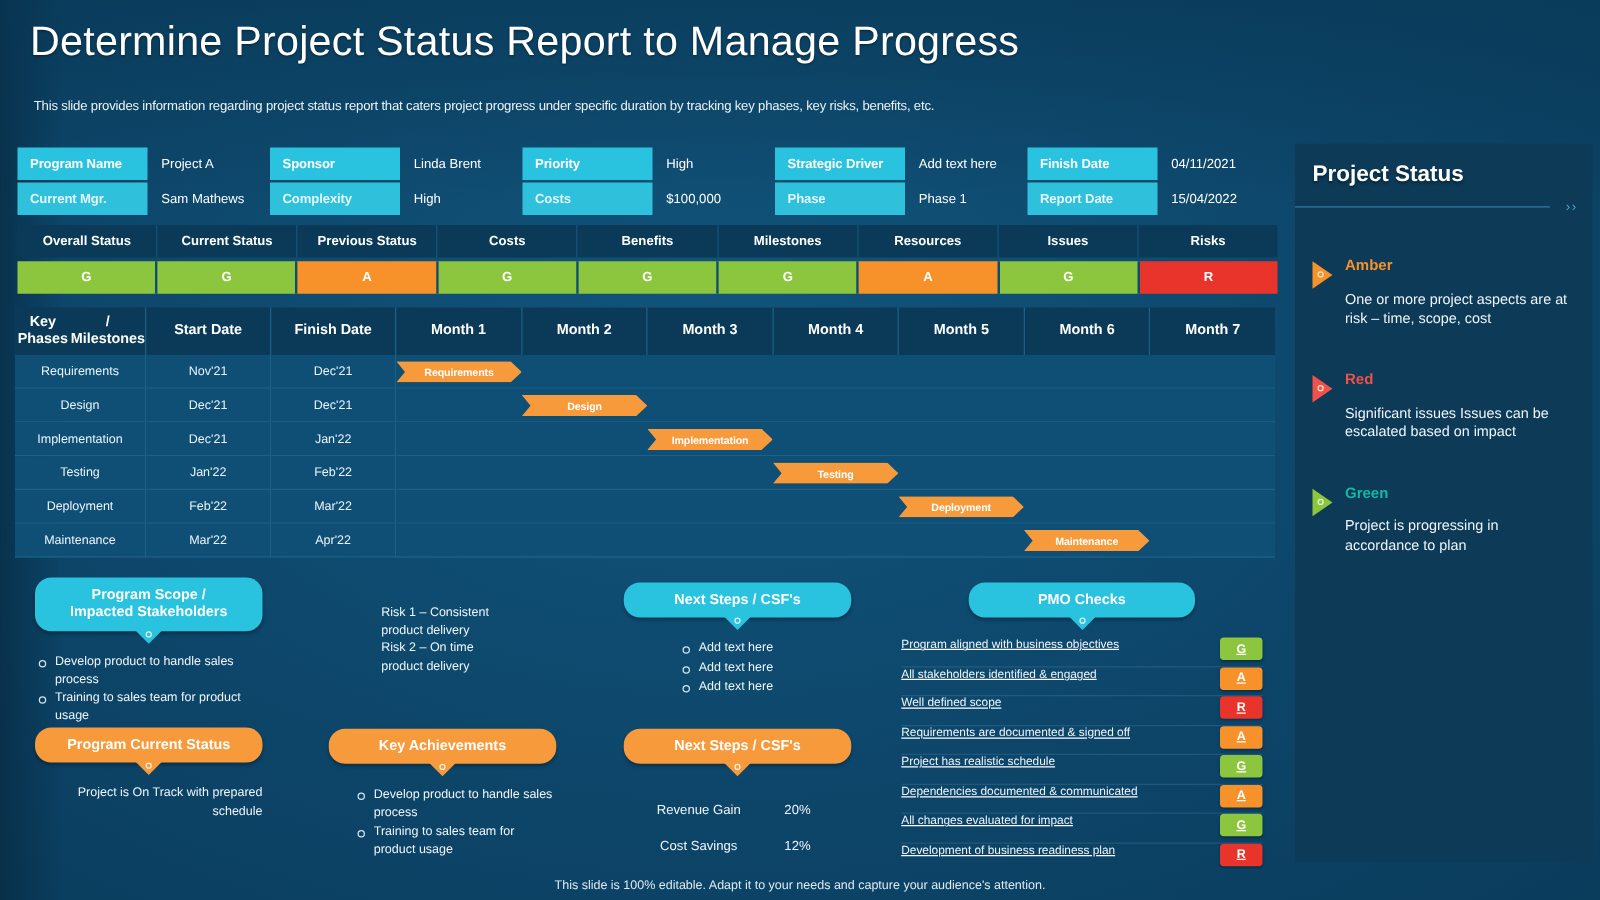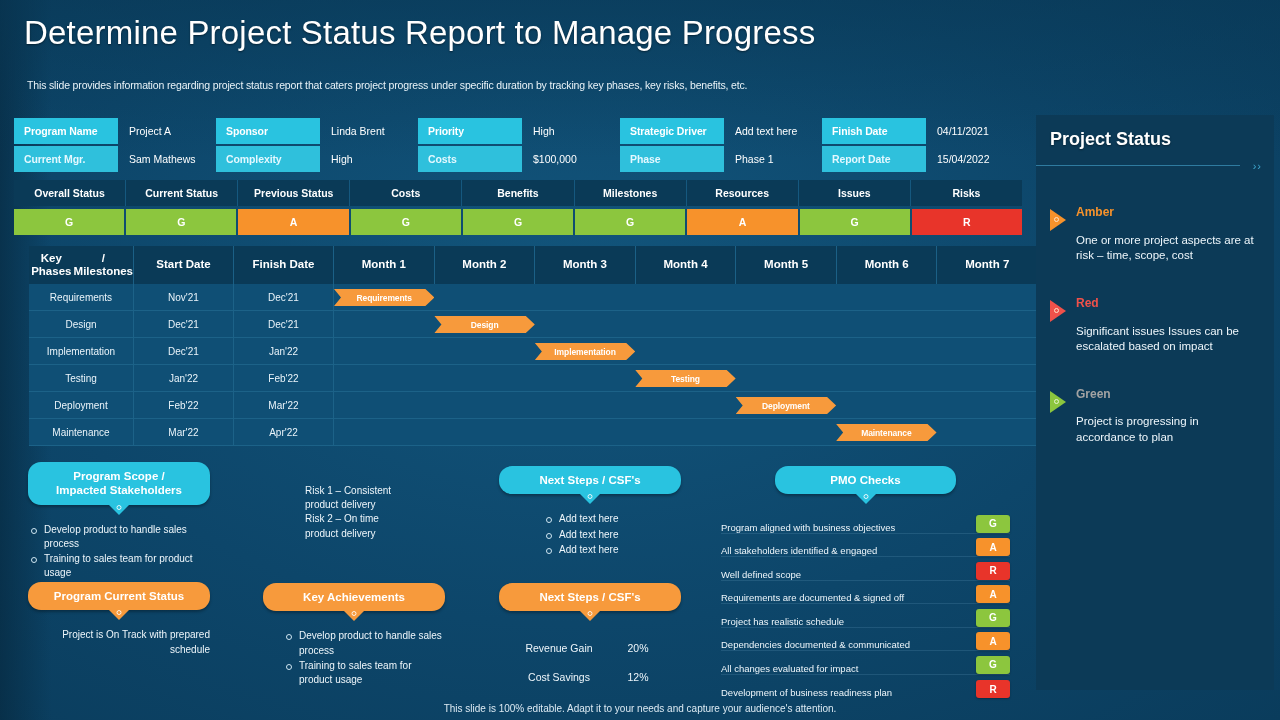--- a/index.html
+++ b/index.html
@@ -56,21 +56,21 @@
     flex:1; display:flex; align-items:center; justify-content:center;
     font-size:10.5px; font-weight:bold; color:#ffffff;
     border-right:2px solid #0f4d70;
   }
   .status-vals > div:last-child { border-right:none; }
   .rag-G { background:#8cc63e; }
   .rag-A { background:#f7922b; }
   .rag-R { background:#e8342a; }
 
   
-  .gantt { position:absolute; left:29px; top:246px; width:1008px; }
+  .gantt { position:absolute; left:12px; top:246px; width:1008px; }
   .gantt-head { display:flex; height:38px; background:#0a3a57; }
   .gantt-head > div {
     display:flex; align-items:center; justify-content:center; text-align:center;
     font-size:11.5px; font-weight:bold; color:#ffffff; line-height:1.15;
     border-right:1px solid #1b6086;
   }
   .gantt-head > div:last-child { border-right:none; }
   .col-phase { width:105px; flex:none; }
   .col-date  { width:100px; flex:none; }
   .col-month { flex:1; }
@@ -122,22 +122,23 @@
     width:4px; height:4px; border-radius:50%; border:1px solid #cfe6f2;
   }
   .card-body .plain { text-align:right; }
   .kv { display:flex; font-size:10.5px; margin-bottom:14px; }
   .kv .k { width:96px; text-align:center; }
   .kv .v { width:62px; text-align:center; }
 
   
   .pmo-list { margin-top:16px; }
   .pmo-item {
-    display:flex; align-items:flex-end; height:23.5px;
+    display:flex; align-items:flex-start; height:23.5px;
     border-bottom:1px solid rgba(120,180,210,.18);
+    text-decoration:underline;
   }
   .pmo-item:last-child { border-bottom:none; }
   .pmo-text { flex:1; font-size:9.5px; color:#eef6fb; }
   .pmo-badge {
     width:34px; height:18px; border-radius:3px; color:#fff;
     font-size:10px; font-weight:bold;
     display:flex; align-items:center; justify-content:center;
     box-shadow:0 1px 2px rgba(0,0,0,.3);
   }
 
@@ -494,21 +495,21 @@
             <div class="legend-name" style="color: rgb(240, 81, 74);">Red</div>
             <div class="legend-desc">Significant issues Issues can be escalated based on impact</div>
           </div>
         </div>
         <div class="legend-item">
           <div class="legend-marker">
             <div class="tri" style="border-left: 16px solid rgb(140, 198, 62);"></div>
             <div class="dot" style="border-color: rgb(232, 245, 208);"></div>
           </div>
           <div>
-            <div class="legend-name" style="color: #a3a3a3;">Green</div>
+            <div class="legend-name" style="color: #14b8a6;">Green</div>
             <div class="legend-desc">Project is progressing in accordance to plan</div>
           </div>
         </div>
       </div>
   </div>
 
   <div class="footer">This slide is 100% editable. Adapt it to your needs and capture your audience's attention.</div>
 
 </div>
 

